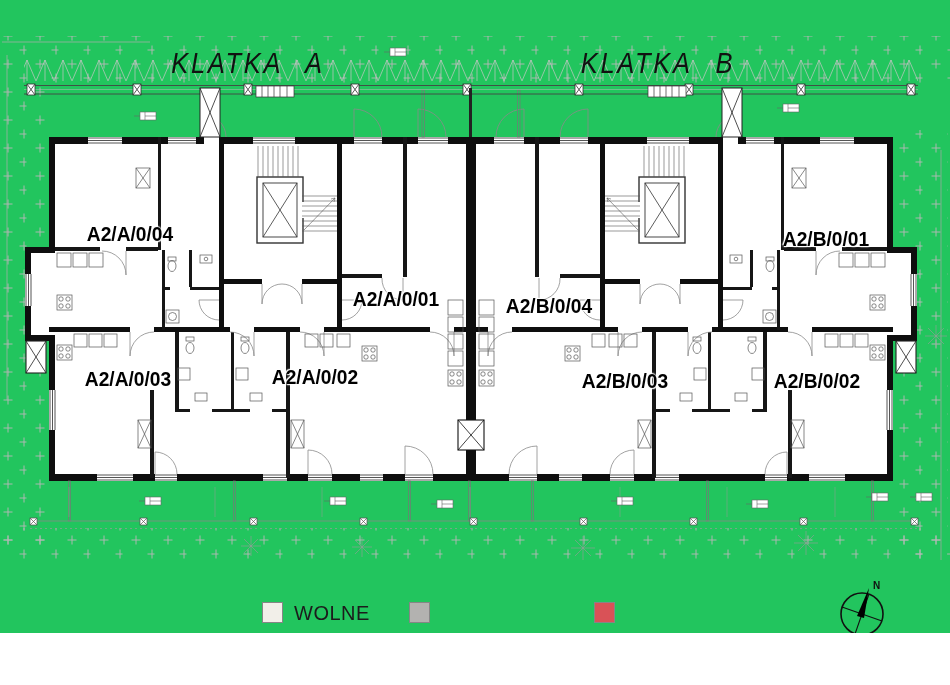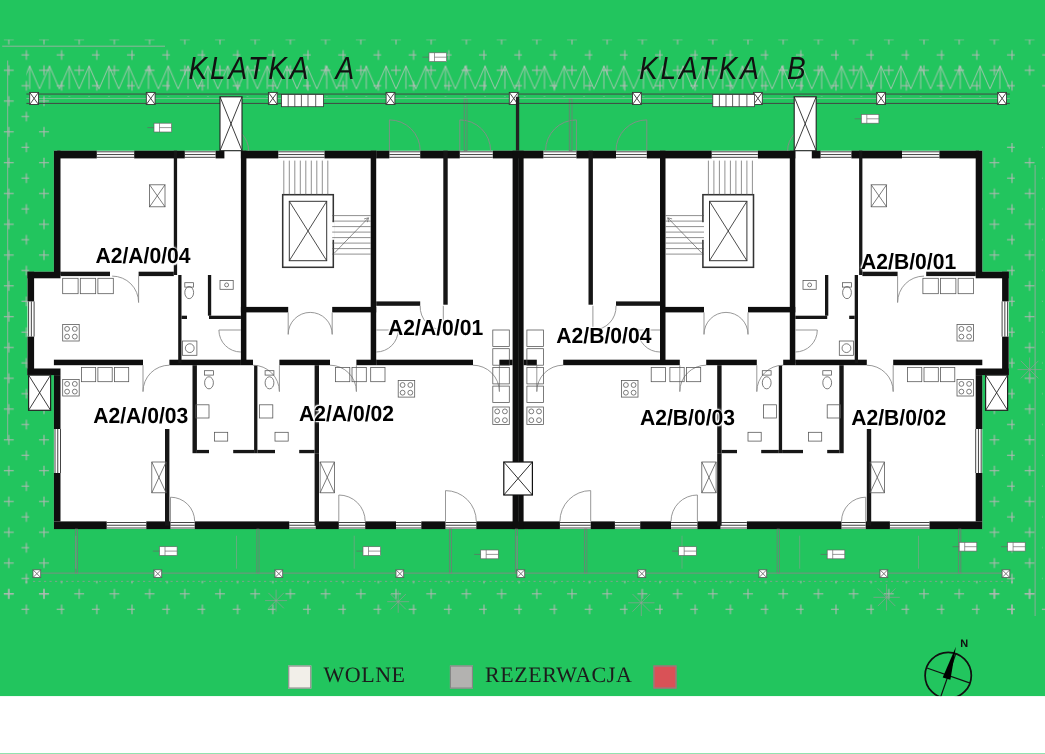--- a/index.html
+++ b/index.html
@@ -5,21 +5,21 @@
   html,body{margin:0;padding:0;background:#fff;}
   #stage{position:relative;width:950px;height:633px;background:#22c55e;overflow:hidden;
          font-family:"Liberation Sans",sans-serif;}
   #plan-svg{position:absolute;left:0;top:0;}
   .plan-title{position:absolute;transform:translate(-50%,-50%) scaleX(0.88);
     font-style:italic;font-weight:400;font-size:29px;letter-spacing:3px;word-spacing:16px;
     color:#111;white-space:nowrap;}
   .apt-label{position:absolute;transform:translate(-50%,-50%) scaleX(0.96);
     font-weight:bold;font-size:20px;color:#000;white-space:nowrap;cursor:pointer;
     text-shadow:0 0 2px #fff,0 0 3px #fff,1px 1px 1px #fff,-1px -1px 1px #fff;}
-  .legend-item{position:absolute;display:flex;align-items:flex-end;height:24px;font-family:Liberation Serif, serif;}
+  .legend-item{position:absolute;display:flex;align-items:flex-start;height:24px;}
   .legend-swatch{width:21px;height:21px;border:1.5px solid #868686;box-sizing:border-box;}
   .legend-label{margin-left:11px;font-size:20px;color:#1c1c1c;letter-spacing:0.5px;}
   #compass{position:absolute;left:836px;top:580px;width:56px;height:64px;}
   #compass .n-label{position:absolute;left:37px;top:0;font-size:10px;font-weight:bold;color:#111;}
 </style>
 </head>
 <body>
 
 <div id="stage">
 
@@ -363,21 +363,20 @@
   <div class="apt-label" style="left:315px;top:377px">A2/A/0/02</div>
   <div class="apt-label" style="left:625px;top:381px">A2/B/0/03</div>
   <div class="apt-label" style="left:817px;top:381px">A2/B/0/02</div>
 
   <div class="legend-item" style="left:262px;top:602px">
     <span class="legend-swatch" style="background-color: rgb(242, 239, 233);"></span>
     <span class="legend-label">WOLNE</span>
   </div>
   <div class="legend-item" style="left:409px;top:602px">
     <span class="legend-swatch" style="background-color: rgb(179, 178, 176);"></span>
-    <span class="legend-label">REZERWACJA</span>
   </div>
   <div class="legend-item" style="left:594px;top:602px">
     <span class="legend-swatch" style="background-color: rgb(217, 82, 87);"></span>
   </div>
 
   <div id="compass">
     <svg width="56" height="64" viewBox="0 0 56 64">
       <circle cx="26" cy="34" r="21" fill="none" stroke="#111" stroke-width="1.6"></circle>
       <line x1="19" y1="54" x2="33" y2="14" stroke="#111" stroke-width="1.1"></line>
       <line x1="6" y1="27" x2="46" y2="41" stroke="#111" stroke-width="1.1"></line>

